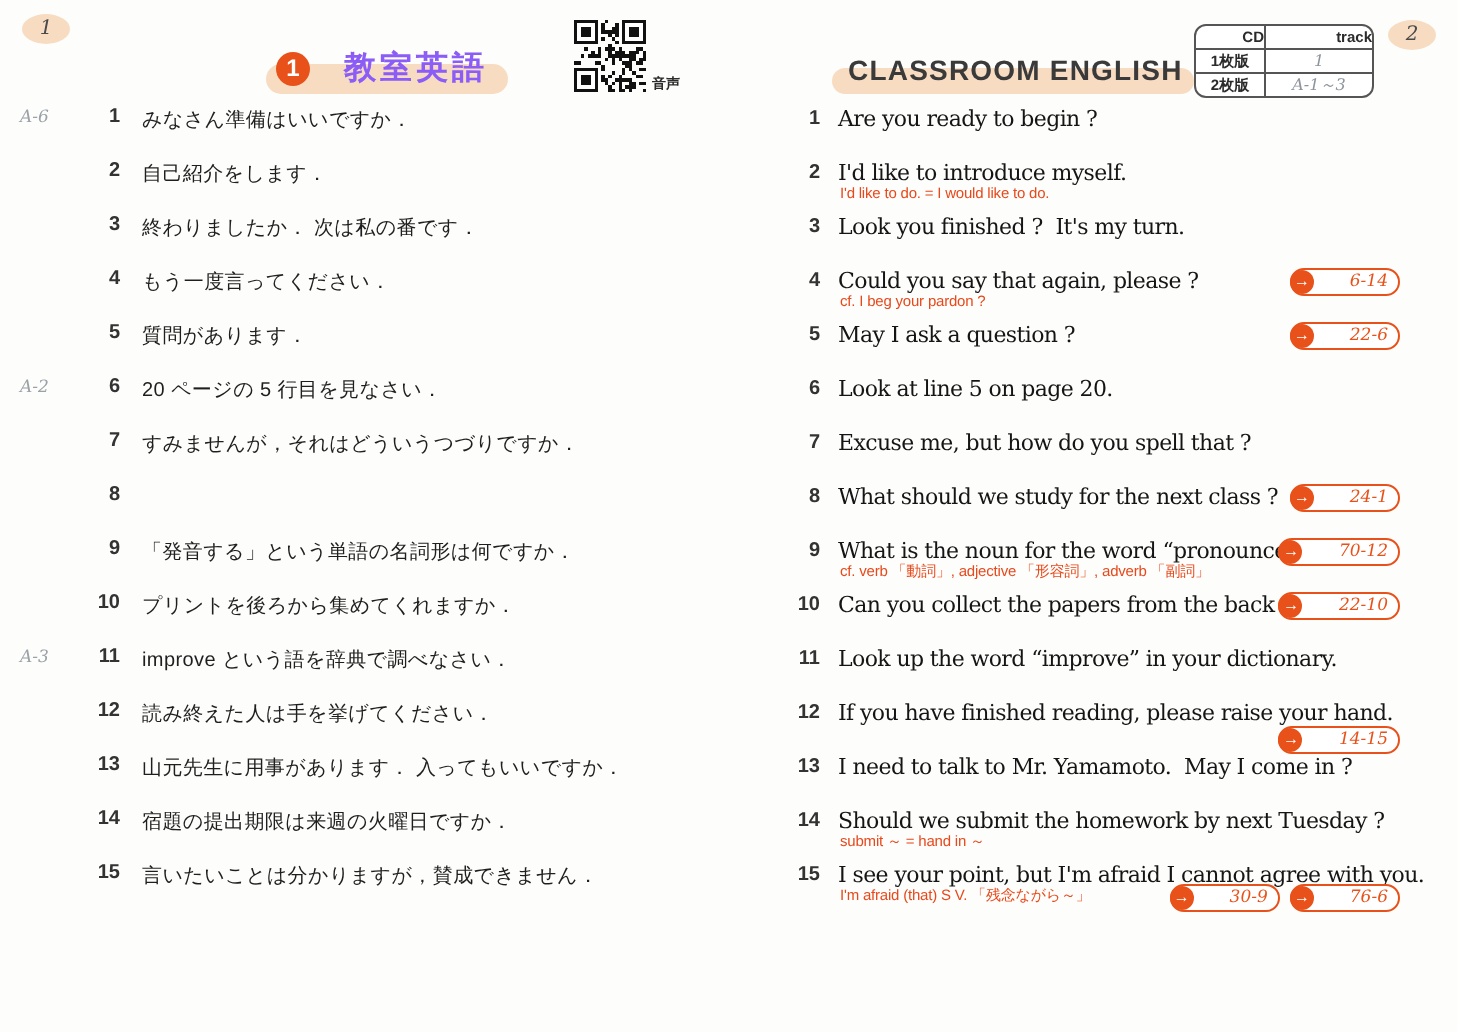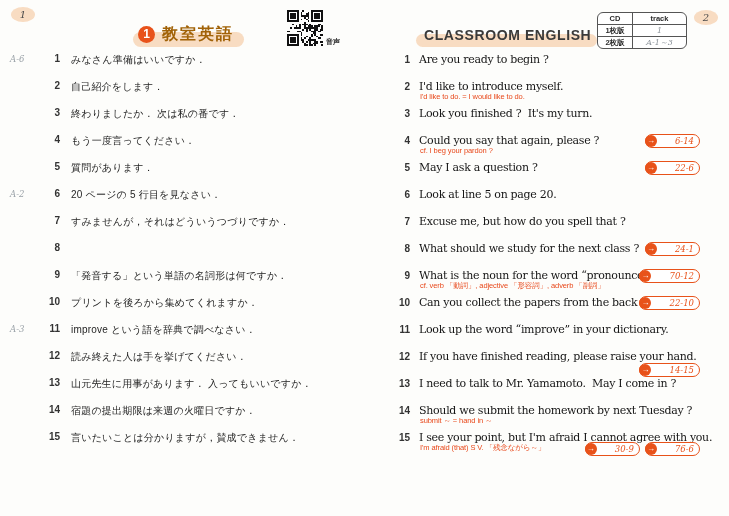--- a/index.html
+++ b/index.html
@@ -12,39 +12,39 @@
         display:flex;align-items:center;justify-content:center;
         font:italic 10px "DejaVu Serif","Liberation Serif",serif;color:#4a4a4a;}
   .pnum.left{left:11px;top:7px;}
   .pnum.right{left:694px;top:10px;}
 
   
   .title-wrap{position:absolute;left:138px;top:23px;height:22px;display:flex;align-items:center;}
   .title-hl{position:absolute;left:-5px;right:-10px;top:9px;height:15px;background:#f8dcc2;border-radius:9px;}
   .title-circle{position:relative;z-index:1;width:17px;height:17px;border-radius:50%;background:#e8521a;
         color:#fff;font:700 12px "Liberation Sans",sans-serif;display:flex;align-items:center;justify-content:center;}
-  .title-text{position:relative;z-index:1;margin-left:7px;font-size:16px;font-weight:700;color:#a16207;letter-spacing:2px;}
+  .title-text{position:relative;z-index:1;margin-left:17px;font-size:16px;font-weight:700;color:#8b5cf6;letter-spacing:2px;}
 
   
   .qr{position:absolute;left:287px;top:10px;width:36px;height:36px;}
   .qr svg{display:block;}
   .qr-label{position:absolute;left:326px;top:37px;font-size:7px;font-weight:700;color:#2b2b2b;}
 
   
   .heading-wrap{position:absolute;left:424px;top:25px;height:20px;display:flex;align-items:center;}
   .heading-hl{position:absolute;left:-8px;right:-6px;top:9px;height:13px;background:#f8dcc2;border-radius:7px;}
   .heading-text{position:relative;z-index:1;font-size:14px;font-weight:700;color:#3a3a3a;letter-spacing:0.6px;}
 
   
   .cd-table{position:absolute;left:597px;top:12px;width:88px;border:1.2px solid #555;border-radius:6px;
         overflow:hidden;background:#fff;}
   .cd-table table{border-collapse:collapse;width:100%;}
   .cd-table th,.cd-table td{border:0.8px solid #555;text-align:center;padding:0;height:11px;
         font-size:7.5px;line-height:11px;}
-  .cd-table th{font-weight:700;color:#2b2b2b;}
+  .cd-table th{font-weight:700;color:#2b2b2b;text-align:right;}
   .cd-table td.lab{color:#2b2b2b;font-weight:600;}
   .cd-table td.val{color:#8d949b;font:italic 8px "DejaVu Serif","Liberation Serif",serif;}
   .cd-table tr>*:first-child{width:34px;border-left:none;}
   .cd-table tr>*:last-child{border-right:none;}
   .cd-table tr:first-child>*{border-top:none;}
   .cd-table tr:last-child>*{border-bottom:none;}
 
   
   #left-rows{position:absolute;left:10px;top:52px;width:372px;}
   #right-rows{position:absolute;left:394px;top:52px;width:330px;}

